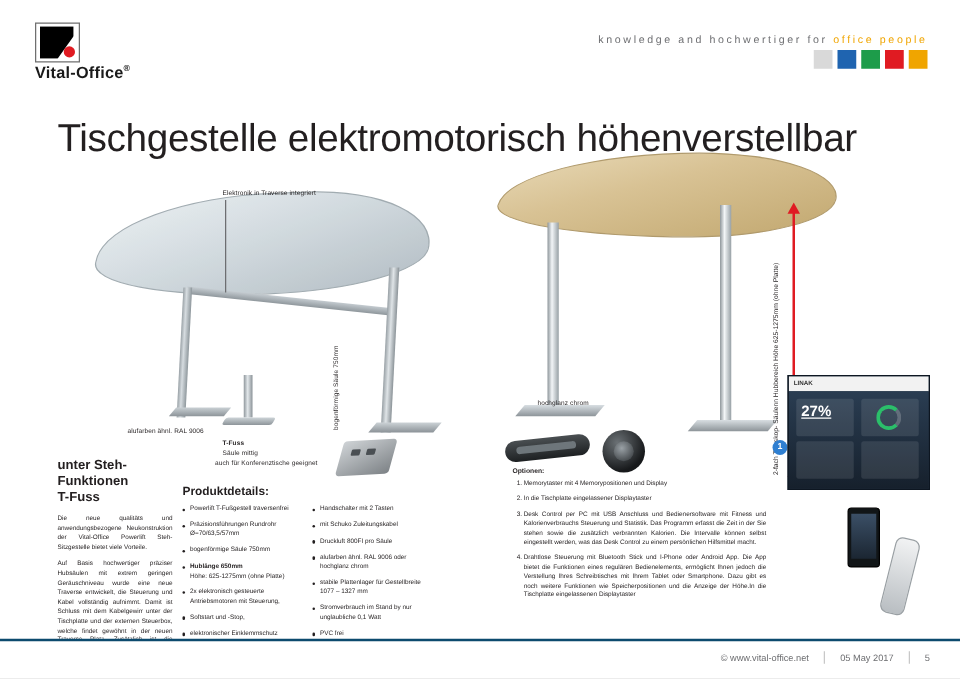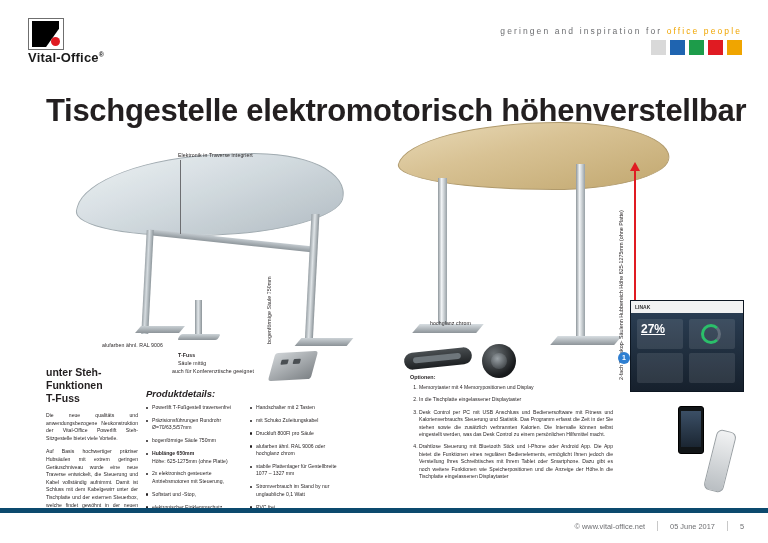--- a/index.html
+++ b/index.html
@@ -80,21 +80,21 @@
   }
   .swatches span {
     display: block;
     width: 15px; height: 15px;
   }
   
   .page-title {
     position: absolute;
     left: 46px; top: 72px;
     font-size: 31px;
-    font-weight: bold;
+    font-weight: normal;
     letter-spacing: -0.3px;
     color: #231f20;
     white-space: nowrap;
   }
   
   .illus-left {
     position: absolute;
     left: 60px; top: 130px;
     width: 320px; height: 220px;
   }
@@ -270,21 +270,20 @@
     text-align: justify;
   }
   .prod-desc p { margin: 0 0 6px 0; }
   
   .details-head {
     position: absolute;
     left: 146px; top: 388px;
     font-size: 9.5px;
     font-weight: bold;
     color: #231f20;
-    font-style: italic;
   }
   ul.bullets {
     list-style: none;
     margin: 0;
     padding: 0;
     font-size: 5.1px;
     line-height: 7.4px;
     color: #231f20;
   }
   ul.bullets li {
@@ -469,21 +468,21 @@
     line-height: 12px;
     text-align: center;
     font-weight: bold;
   }
   
   .footer {
     position: absolute;
     left: 0; bottom: 0;
     width: 768px; height: 30px;
     background: #ffffff;
-    border-top: 5px solid #0c4a6e;
+    border-top: 2px solid #0c4a6e;
   }
   .footer-inner {
     position: absolute;
     right: 24px; top: 8px;
     font-size: 7.4px;
     color: #6d6e71;
     display: flex;
     align-items: center;
     gap: 12px;
   }
@@ -498,21 +497,21 @@
 <body>
 
 <div class="page">
 
   <div class="header">
     <div class="logo-block">
       <div class="logo-mark"></div>
       <div class="logo-text"><span>Vital-Office</span><sup>®</sup></div>
     </div>
     <div class="tagline">
-      <span>geringen and inspiration for </span><span class="accent">office people</span>
+      <span>knowledge and hochwertiger for </span><span class="accent">office people</span>
     </div>
     <div class="swatches">
       <span style="background:#d9d9d9"></span>
       <span style="background:#1f64b0"></span>
       <span style="background:#1d9c4a"></span>
       <span style="background:#e01b22"></span>
       <span style="background:#f0a500"></span>
     </div>
   </div>
 
@@ -617,19 +616,19 @@
       <li>Memorytaster mit 4 Memorypositionen und Display</li>
       <li>In die Tischplatte eingelassener Displaytaster</li>
       <li>Desk Control per PC mit USB Anschluss und Bedienersoftware mit Fitness und Kalorienverbrauchs Steuerung und Statistik. Das Programm erfasst die Zeit in der Sie stehen sowie die zusätzlich verbrannten Kalorien. Die Intervalle können selbst eingestellt werden, was das Desk Control zu einem persönlichen Hilfsmittel macht.</li>
       <li>Drahtlose Steuerung mit Bluetooth Stick und I-Phone oder Android App. Die App bietet die Funktionen eines regulären Bedienelements, ermöglicht Ihnen jedoch die Verstellung Ihres Schreibtisches mit Ihrem Tablet oder Smartphone. Dazu gibt es noch weitere Funktionen wie Speicherpositionen und die Anzeige der Höhe.In die Tischplatte eingelassenen Displaytaster</li>
     </ol>
 
   <div class="footer">
     <div class="footer-inner">
       <span>© www.vital-office.net</span>
       <span class="sep"></span>
-      <span>05 June 2017</span>
+      <span>05 May 2017</span>
       <span class="sep"></span>
       <span class="pagenum">5</span>
     </div>
   </div>
 
 </div>
 
 </body></html>

